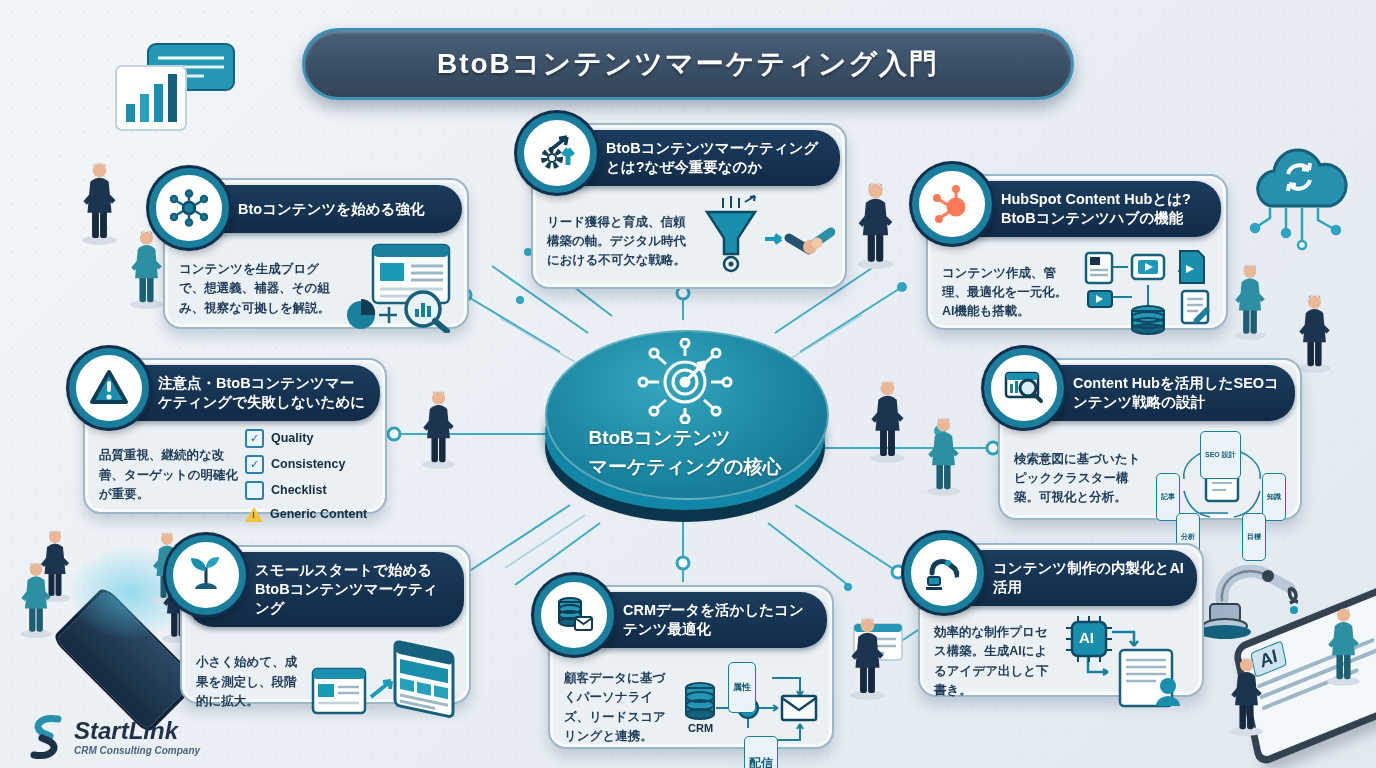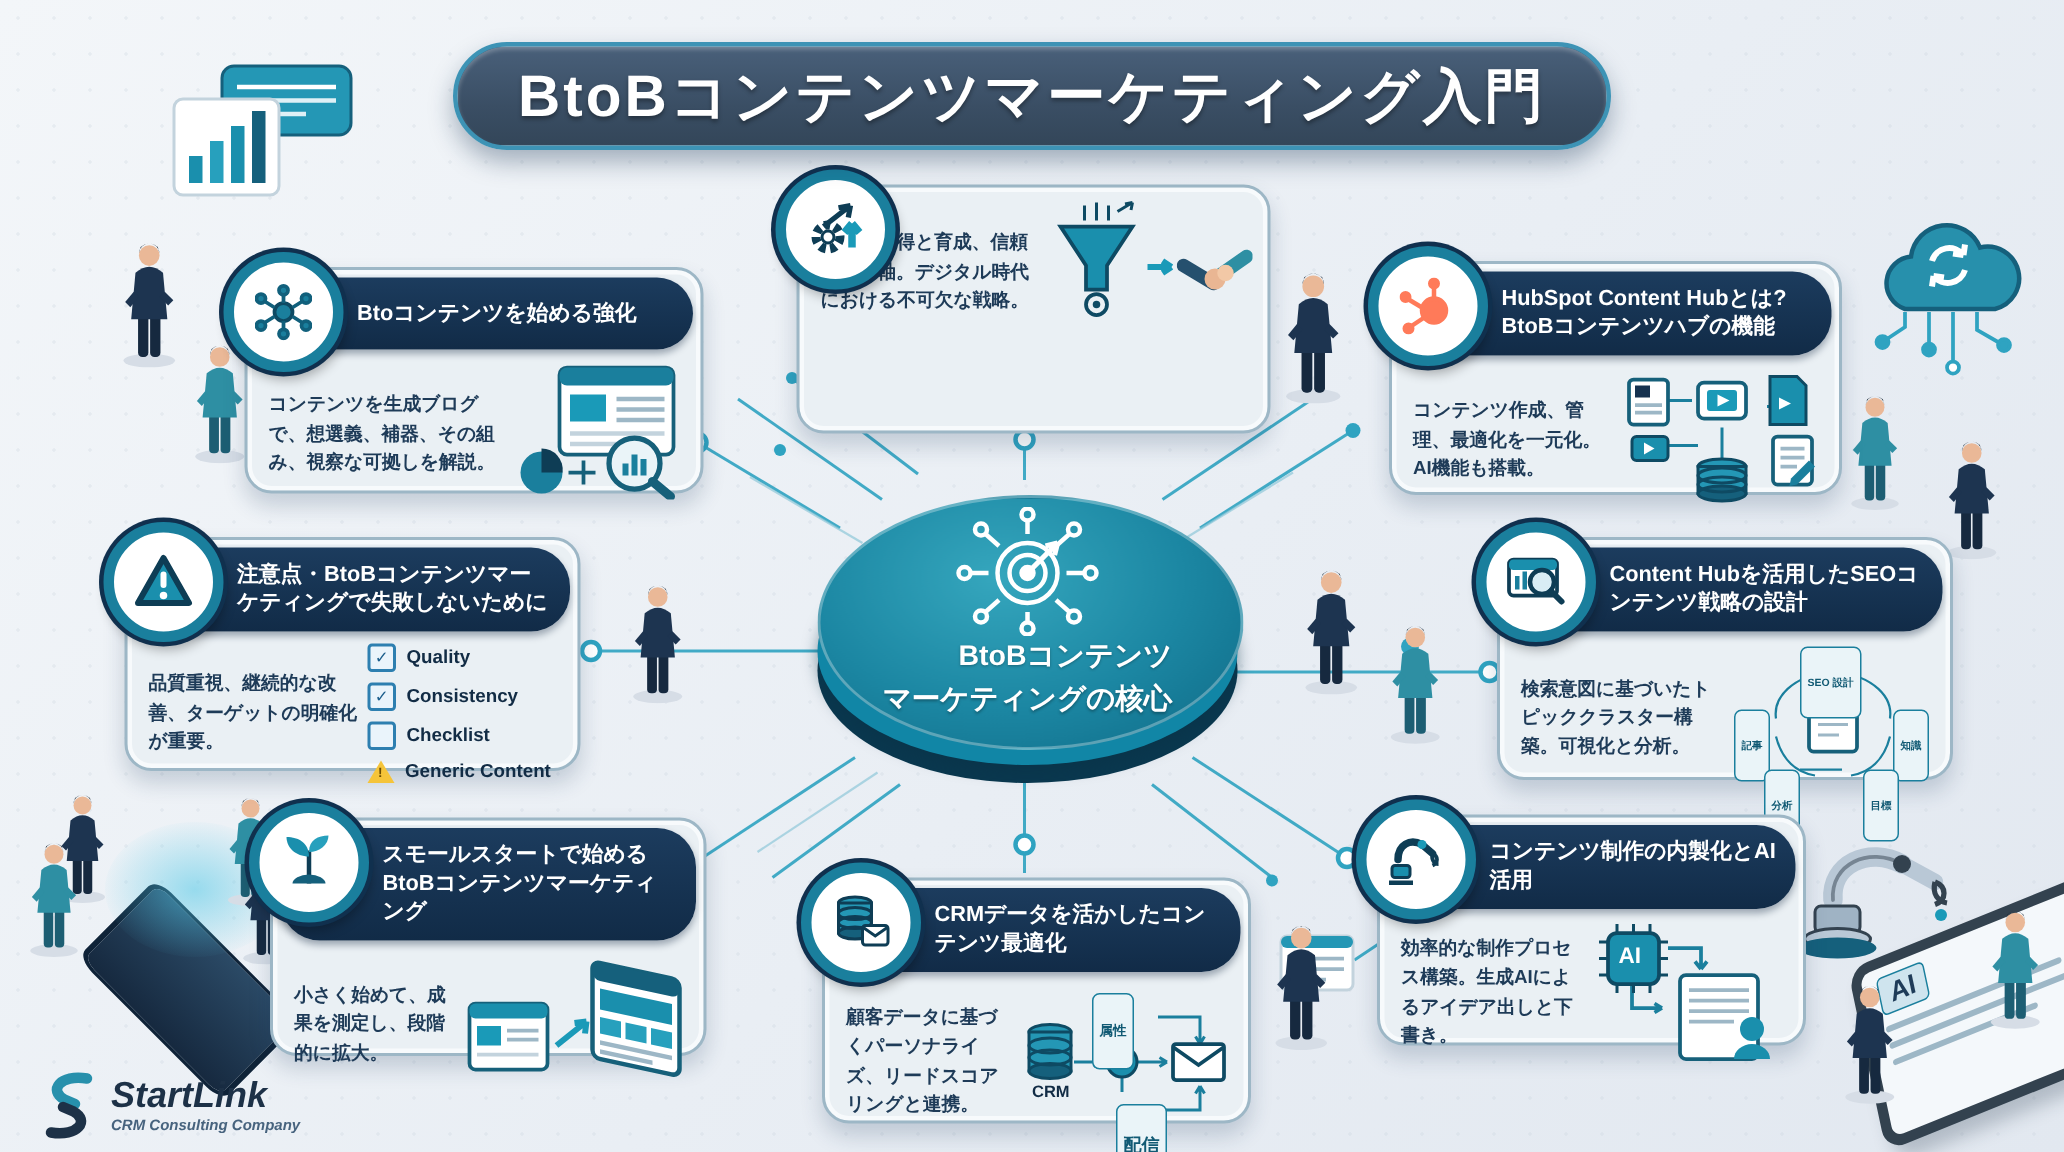--- a/index.html
+++ b/index.html
@@ -10,31 +10,31 @@
   }
   #dots{position:absolute;inset:0;background-image:radial-gradient(#c2cdd8 1px,transparent 1.2px);background-size:24px 24px;opacity:.25;z-index:0;}
   
   #banner{
     position:absolute;left:302px;top:28px;width:766px;height:66px;z-index:4;
     background:linear-gradient(180deg,#49607a 0%,#3a4e64 60%,#334659 100%);
     border:3px solid #3d93b5;border-radius:38px;
     box-shadow:0 8px 16px rgba(20,50,80,.35), inset 0 2px 3px rgba(255,255,255,.25);
     display:flex;align-items:center;justify-content:center;
   }
-  #banner .t{color:#fff;font-size:39px;font-weight:bold;letter-spacing:2px;text-shadow:0 2px 3px rgba(0,0,0,.35);}
+  #banner .t{color:#fff;font-size:28px;font-weight:bold;letter-spacing:2px;text-shadow:0 2px 3px rgba(0,0,0,.35);}
   
   .hub-layer{position:absolute;z-index:2;}
   .hub-e{position:absolute;border-radius:50%;}
   #hub-bot{left:545px;top:372px;width:280px;height:150px;background:#0a384f;}
   #hub-mid{left:545px;top:358px;width:280px;height:152px;background:#1186a6;box-shadow:0 4px 10px rgba(10,50,70,.5);}
   #hub-top{left:545px;top:330px;width:280px;height:166px;
     background:radial-gradient(ellipse at 42% 32%,#35a6bd 0%,#1b86a2 55%,#0f6a86 100%);
     border:2px solid rgba(255,255,255,.3);}
   #hub-content{position:absolute;left:545px;top:338px;width:280px;height:150px;z-index:3;display:flex;flex-direction:column;align-items:center;justify-content:flex-start;}
-  #hub-content .txt{color:#fff;font-weight:bold;font-size:19px;text-align:right;line-height:1.5;text-shadow:0 1px 2px rgba(0,0,0,.3);}
+  #hub-content .txt{color:#fff;font-weight:bold;font-size:19px;text-align:left;line-height:1.5;text-shadow:0 1px 2px rgba(0,0,0,.3);}
   
   .card{position:absolute;z-index:3;background:#eaf0f4;border:2px solid #9db7c6;border-radius:18px;
     box-shadow:0 8px 14px rgba(30,60,95,.20), inset 0 0 0 3px #f7fafc;}
   .card-header{position:relative;margin:5px 5px 0 5px;background:linear-gradient(180deg,#1c3c5e 0%,#112b47 100%);
     border-radius:26px;color:#fff;font-weight:bold;font-size:14.5px;line-height:1.3;
     padding:9px 12px 9px 68px;min-height:30px;display:flex;align-items:center;
     box-shadow:0 3px 5px rgba(10,30,55,.35);}
   .badge{position:absolute;top:-12px;left:-16px;width:66px;height:66px;border-radius:50%;
     background:#fff;border:7px solid #1a7f9d;box-shadow:0 0 0 3px #10304e, 2px 5px 8px rgba(0,0,0,.3);
     display:flex;align-items:center;justify-content:center;z-index:4;}
@@ -196,20 +196,21 @@
 
 <div class="card" style="left:531px;top:123px;width:312px;height:162px">
   <div class="badge">
     <svg width="40" height="40" viewBox="0 0 40 40">
       <circle cx="15" cy="25" r="8" fill="none" stroke="#0e3d55" stroke-width="6" stroke-dasharray="4 3"></circle>
       <circle cx="15" cy="25" r="4" fill="#fff" stroke="#0e3d55" stroke-width="2"></circle>
       <path d="M12 18 L30 4 M30 4 l-8 1.5 M30 4 l-1.5 8" stroke="#0e3d55" stroke-width="3.5" fill="none"></path>
       <path d="M31 16 v16 M31 16 l-5 6 M31 16 l5 6" stroke="#1a9ab8" stroke-width="5" fill="none"></path>
     </svg>
   </div>
+  <div class="card-header">BtoBコンテンツマーケティングとは?なぜ今重要なのか</div>
   <div class="card-body">
     <div class="card-text" style="max-width:150px">リード獲得と育成、信頼構築の軸。デジタル時代における不可欠な戦略。</div>
     <div class="illus">
       <svg width="142" height="92" viewBox="0 0 142 92">
         <path d="M14 18 h48 l-17 26 v16 h-14 v-16 z" fill="#1a8fad" stroke="#0e4a63" stroke-width="2.5"></path>
         <path d="M30 4 v10 M38 2 v12 M46 4 v10 M52 8 l10 -6 M62 2 l-5 1 M62 2 l-1 5" stroke="#0e4a63" stroke-width="2" fill="none"></path>
         <circle cx="38" cy="70" r="7" fill="none" stroke="#0e4a63" stroke-width="2.5"></circle>
         <circle cx="38" cy="70" r="2.5" fill="#0e4a63"></circle>
         <path d="M72 45 h16 M88 45 l-6 -4 M88 45 l-6 4" stroke="#1a9ab8" stroke-width="4" fill="none"></path>
         <path d="M96 44 L116 56" stroke="#25506e" stroke-width="9" stroke-linecap="round"></path>

